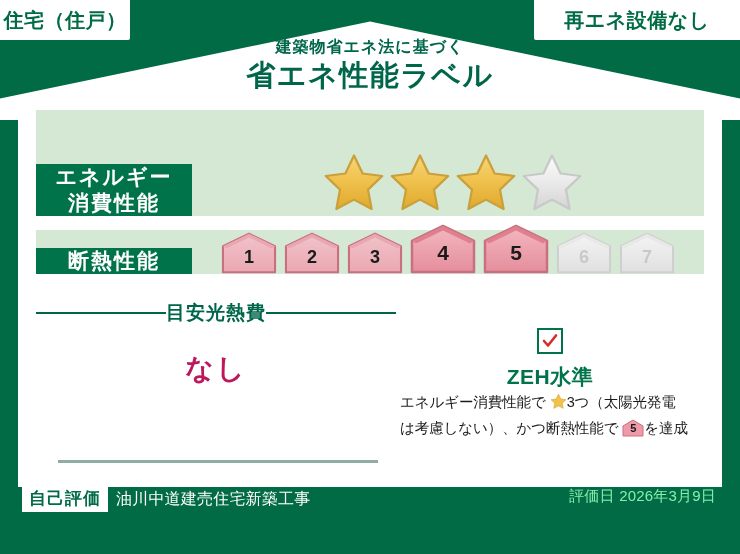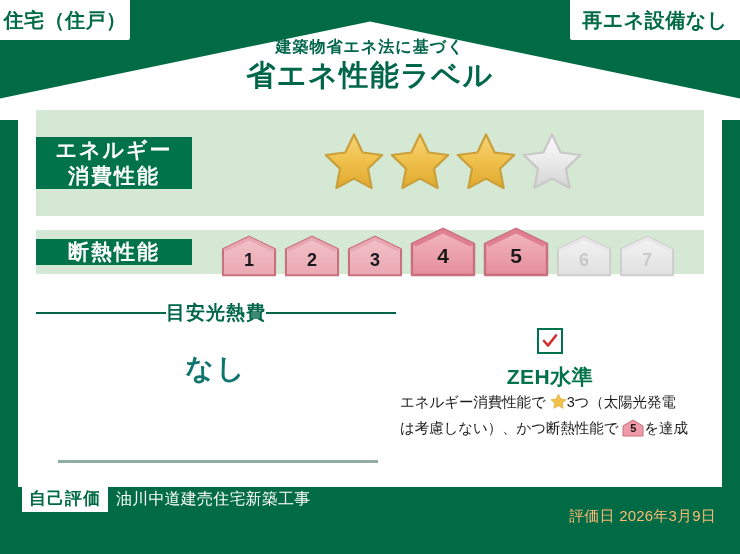--- a/index.html
+++ b/index.html
@@ -12,21 +12,21 @@
   #label-root{position:relative;width:740px;height:554px;background:#006b45;overflow:hidden;}
 
   
   .corner-badge{
     position:absolute;top:0;background:#ffffff;color:#006b45;
     font-weight:700;letter-spacing:.5px;
     display:flex;align-items:center;justify-content:center;
     font-size:20px;height:40px;z-index:6;
   }
   #badge-left{left:0;width:130px;border-bottom-right-radius:2px;}
-  #badge-right{right:0;width:170px;border-bottom-left-radius:2px;}
+  #badge-right{right:0;width:206px;border-bottom-left-radius:2px;}
 
   
   #roof{
     position:absolute;left:0;top:0;width:740px;height:120px;z-index:2;
   }
   #roof .roofshape{
     position:absolute;left:0;top:0;width:740px;height:120px;
     background:#ffffff;
     clip-path:polygon(0 100%, 0 82%, 50% 18%, 100% 82%, 100% 100%);
   }
@@ -37,21 +37,21 @@
   #title-sub{font-size:16px;font-weight:700;letter-spacing:1px;line-height:1.1;}
   #title-main{font-size:29px;font-weight:700;letter-spacing:1.5px;margin-top:4px;line-height:1.1;}
 
   
   #panel{
     position:absolute;left:18px;top:100px;width:704px;height:387px;
     background:#ffffff;z-index:3;
   }
 
   
-  .perf-row{position:absolute;left:18px;display:flex;align-items:center;background:#d5e8d4;}
+  .perf-row{position:absolute;left:18px;display:flex;align-items:flex-end;background:#d5e8d4;}
   #row-energy{top:10px;width:668px;height:106px;}
   #row-insul{top:130px;width:668px;height:44px;}
 
   .perf-key{
     background:#00734b;color:#ffffff;font-weight:700;
     display:flex;flex-direction:column;align-items:center;justify-content:center;
     text-align:center;line-height:1.25;letter-spacing:2px;flex:none;
   }
   #row-energy .perf-key{width:156px;font-size:21px;}
   #row-insul  .perf-key{width:156px;font-size:21px;}
@@ -76,21 +76,21 @@
   #cost-head{
     position:absolute;left:18px;top:200px;width:360px;height:26px;
     display:flex;align-items:center;gap:0;
   }
   #cost-head .rule{flex:1;height:2px;background:#00664a;}
   #cost-head .cost-title{
     color:#00664a;font-weight:700;font-size:19px;letter-spacing:1px;white-space:nowrap;
   }
   #cost-value{
     position:absolute;left:18px;top:250px;width:360px;text-align:center;
-    color:#0f766e;font-size:28px;font-weight:700;letter-spacing:2px;
+    color:#be185d;font-size:28px;font-weight:700;letter-spacing:2px;
   }
   #cost-rule-bottom{
     position:absolute;left:40px;top:360px;width:320px;height:3px;background:#8fada0;
   }
 
   
   #zeh{position:absolute;left:382px;top:228px;width:300px;}
   #zeh-head{display:flex;align-items:center;gap:9px;flex-direction:column;}
   #zeh-check{
     width:22px;height:22px;border:2px solid #00734b;background:#ffffff;
@@ -113,21 +113,21 @@
     position:absolute;left:0;bottom:0;width:740px;height:67px;background:#006b45;
     display:flex;align-items:flex-start;z-index:4;
   }
   #footer-left{display:flex;align-items:center;gap:8px;margin-left:22px;}
   #self-eval{
     background:#ffffff;color:#006b45;font-weight:700;font-size:17px;
     padding:3px 7px;letter-spacing:1px;line-height:1.1;
   }
   #project-name{color:#ffffff;font-size:16px;letter-spacing:.2px;}
   #eval-date{
-    position:absolute;right:24px;color:#fdba74;font-size:15px;letter-spacing:.2px;margin-top:20px;
+    position:absolute;right:24px;color:#86efac;font-size:15px;letter-spacing:.2px;
   }
 </style>
 </head>
 <body>
 
 <div id="label-root">
 
   <div id="roof">
     <div class="roofshape"></div>
   </div>

